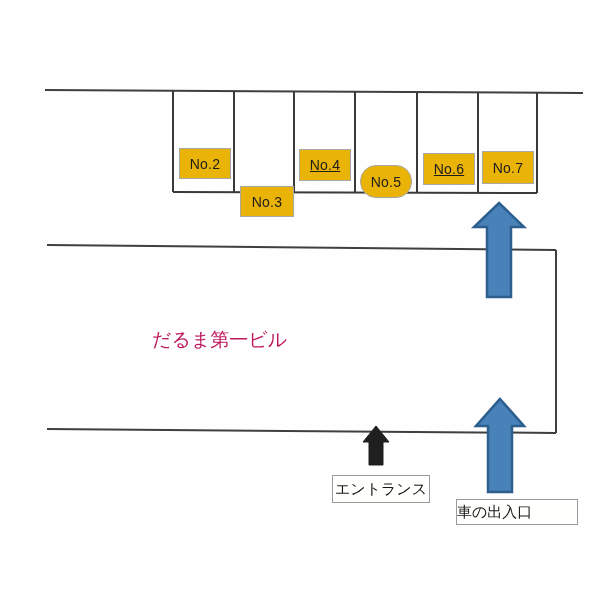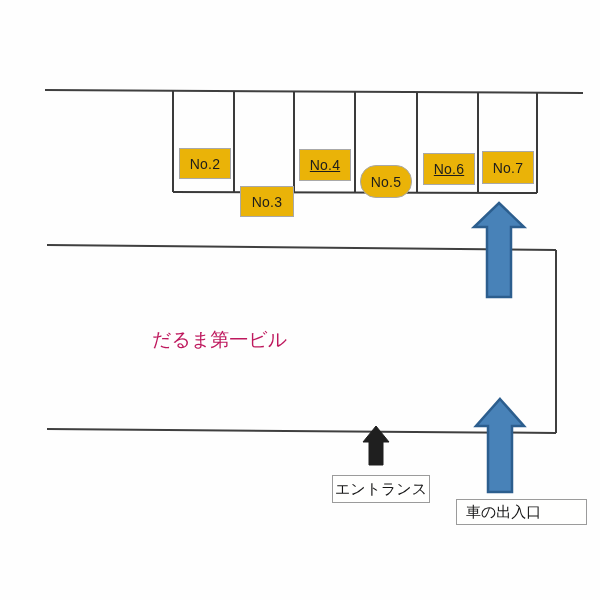--- a/index.html
+++ b/index.html
@@ -17,21 +17,21 @@
   .building-label{
     position:absolute;left:152px;top:327px;width:110px;height:20px;
     font-size:19px;color:#be185d;white-space:nowrap;
   }
   .tag-box{
     position:absolute;background:#fffffe;border:1px solid #9b9b9b;
     display:flex;align-items:center;
     font-size:15px;color:#141414;white-space:nowrap;
   }
   .tag-entrance{left:332px;top:475px;width:96px;height:26px;justify-content:center;}
-  .tag-cargate{left:456px;top:499px;width:120px;height:24px;justify-content:flex-start;padding-left:9px;}
+  .tag-cargate{left:456px;top:499px;width:120px;height:24px;justify-content:flex-start;}
 </style>
 </head>
 <body>
 
 <div class="canvas">
 
   <svg class="layer" width="600" height="600" viewBox="0 0 600 600">
 
     <path d="M45,90 L583,93" stroke="#3f3f3f" stroke-width="2" fill="none"></path>
 

